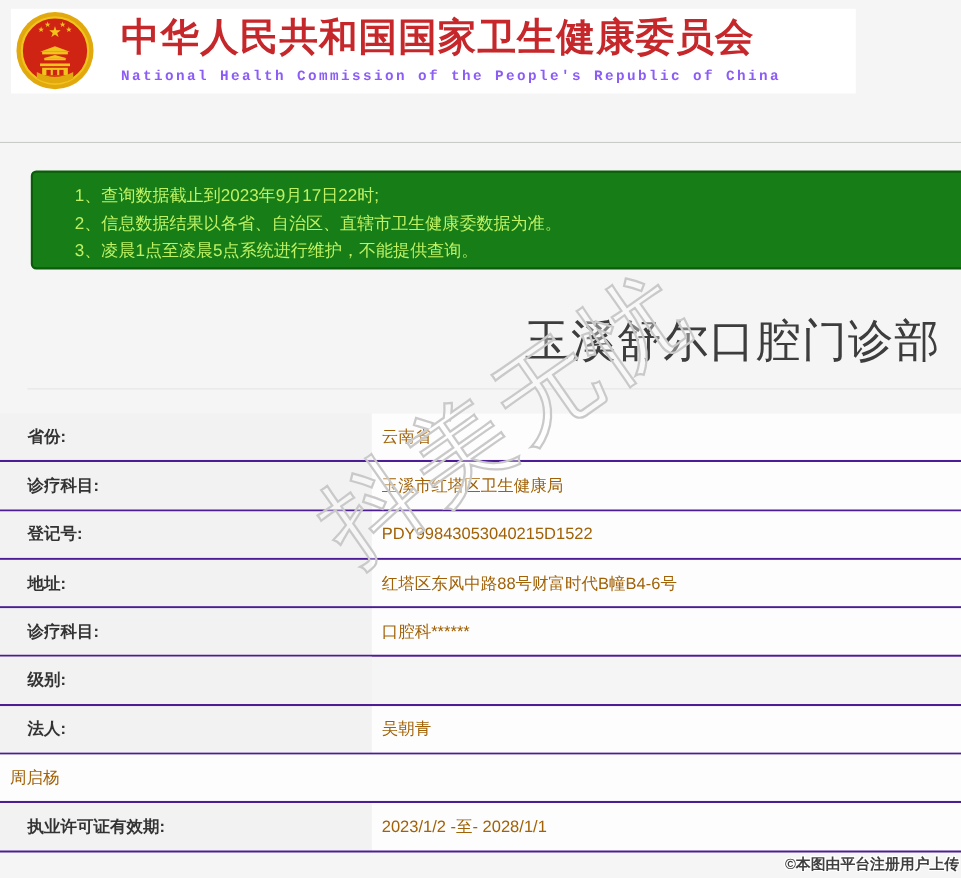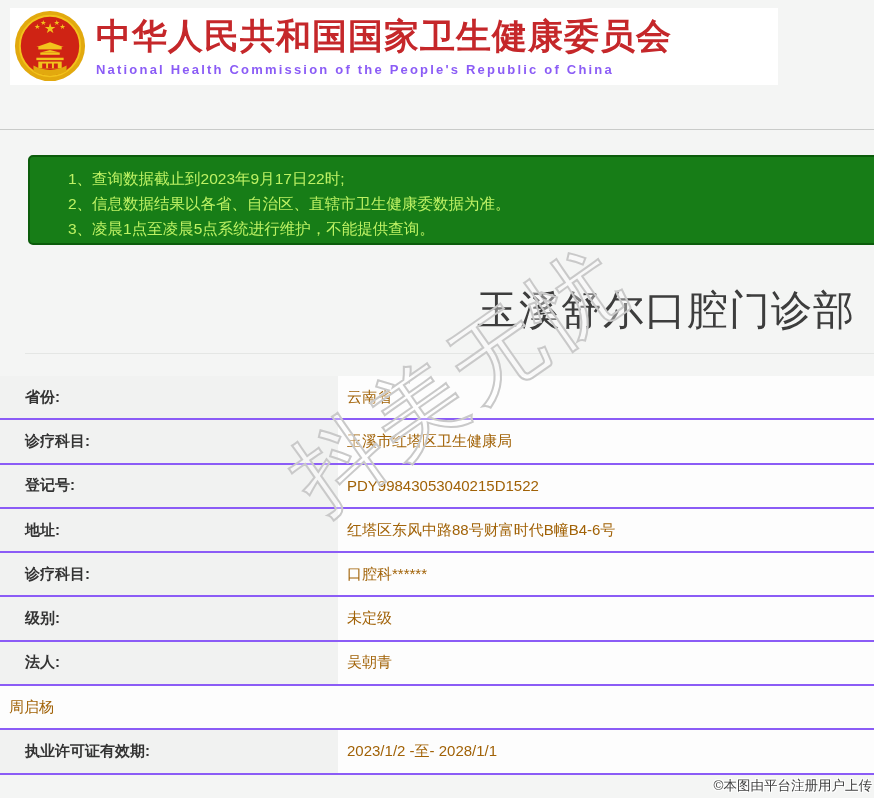--- a/index.html
+++ b/index.html
@@ -11,21 +11,21 @@
     overflow:hidden;
   }
   .page { position:absolute; inset:0; background:#f4f5f4; }
 
   
   .header-card {
     position:absolute; left:10px; top:8px; width:768px; height:77px;
     background:#ffffff; display:flex; align-items:center;
   }
   .emblem { width:74px; height:74px; margin-left:3px; flex:0 0 auto; }
-  .header-titles { margin-left:9px; }
+  .header-titles { margin-left:23px;font-family:Liberation Mono, monospace; }
   .header-title-cn {
     font-size:35px; font-weight:700; color:#c5272a;
     letter-spacing:1px; line-height:1.15; white-space:nowrap;
   }
   .header-title-en {
     font-size:13px; font-weight:700; color:#8b5cf6;
     letter-spacing:2.2px; margin-top:5px; white-space:nowrap;
   }
   .top-divider {
     position:absolute; left:0; top:129px; width:874px; height:1px;
@@ -47,21 +47,21 @@
     font-size:41px; font-weight:400; color:#3d3d3d;
     letter-spacing:1px; white-space:nowrap;
   }
   .faint-rule {
     position:absolute; left:25px; right:0; top:353px; height:1px;
     background:#e4e6e4;
   }
 
   
   .detail-table { position:absolute; left:0; top:376px; width:874px; }
-  .detail-row { display:flex; height:44.3px; border-bottom:2px solid #8b5cf6; }
+  .detail-row { display:flex; height:44.3px; border-bottom:2px solid #4c1d95; }
   .detail-label {
     width:338px; flex:0 0 auto; background:#f1f2f1;
     display:flex; align-items:center; padding-left:25px;
     font-size:15px; font-weight:700; color:#333333;
   }
   .detail-value {
     flex:1; background:#fdfdfd;
     display:flex; align-items:center; padding-left:9px;
     font-size:15px; color:#a16207;
   }
@@ -71,21 +71,21 @@
     position:absolute; left:240px; top:240px; width:440px; height:280px;
     display:flex; align-items:center; justify-content:center;
     transform:rotate(-35deg);
     font-size:90px; letter-spacing:6px; white-space:nowrap;
     color:rgba(255,255,255,0.35);
     -webkit-text-stroke:2px #c9c9c9;
     pointer-events:none; z-index:5;
   }
   .watermark-corner {
     position:absolute; right:2px; bottom:3px; z-index:6;
-    font-size:13.5px; font-weight:400; color:#3f3f3f; white-space:nowrap;
+    font-size:13.5px; font-weight:700; color:#3f3f3f; white-space:nowrap;
     text-shadow:1px 1px 0 #fff,-1px -1px 0 #fff,1px -1px 0 #fff,-1px 1px 0 #fff;
   }
 </style>
 </head>
 <body>
 
 <div class="page">
 
   <div class="header-card">
     <svg class="emblem" viewBox="0 0 76 76">
@@ -140,21 +140,20 @@
     <div class="detail-row">
       <div class="detail-label">地址:</div>
       <div class="detail-value">红塔区东风中路88号财富时代B幢B4-6号</div>
     </div>
     <div class="detail-row">
       <div class="detail-label">诊疗科目:</div>
       <div class="detail-value">口腔科******</div>
     </div>
     <div class="detail-row">
       <div class="detail-label">级别:</div>
-      <div class="detail-value">未定级</div>
     </div>
     <div class="detail-row">
       <div class="detail-label">法人:</div>
       <div class="detail-value">吴朝青</div>
     </div>
     <div class="detail-row">
       <div class="detail-value">周启杨</div>
     </div>
     <div class="detail-row">
       <div class="detail-label">执业许可证有效期:</div>

